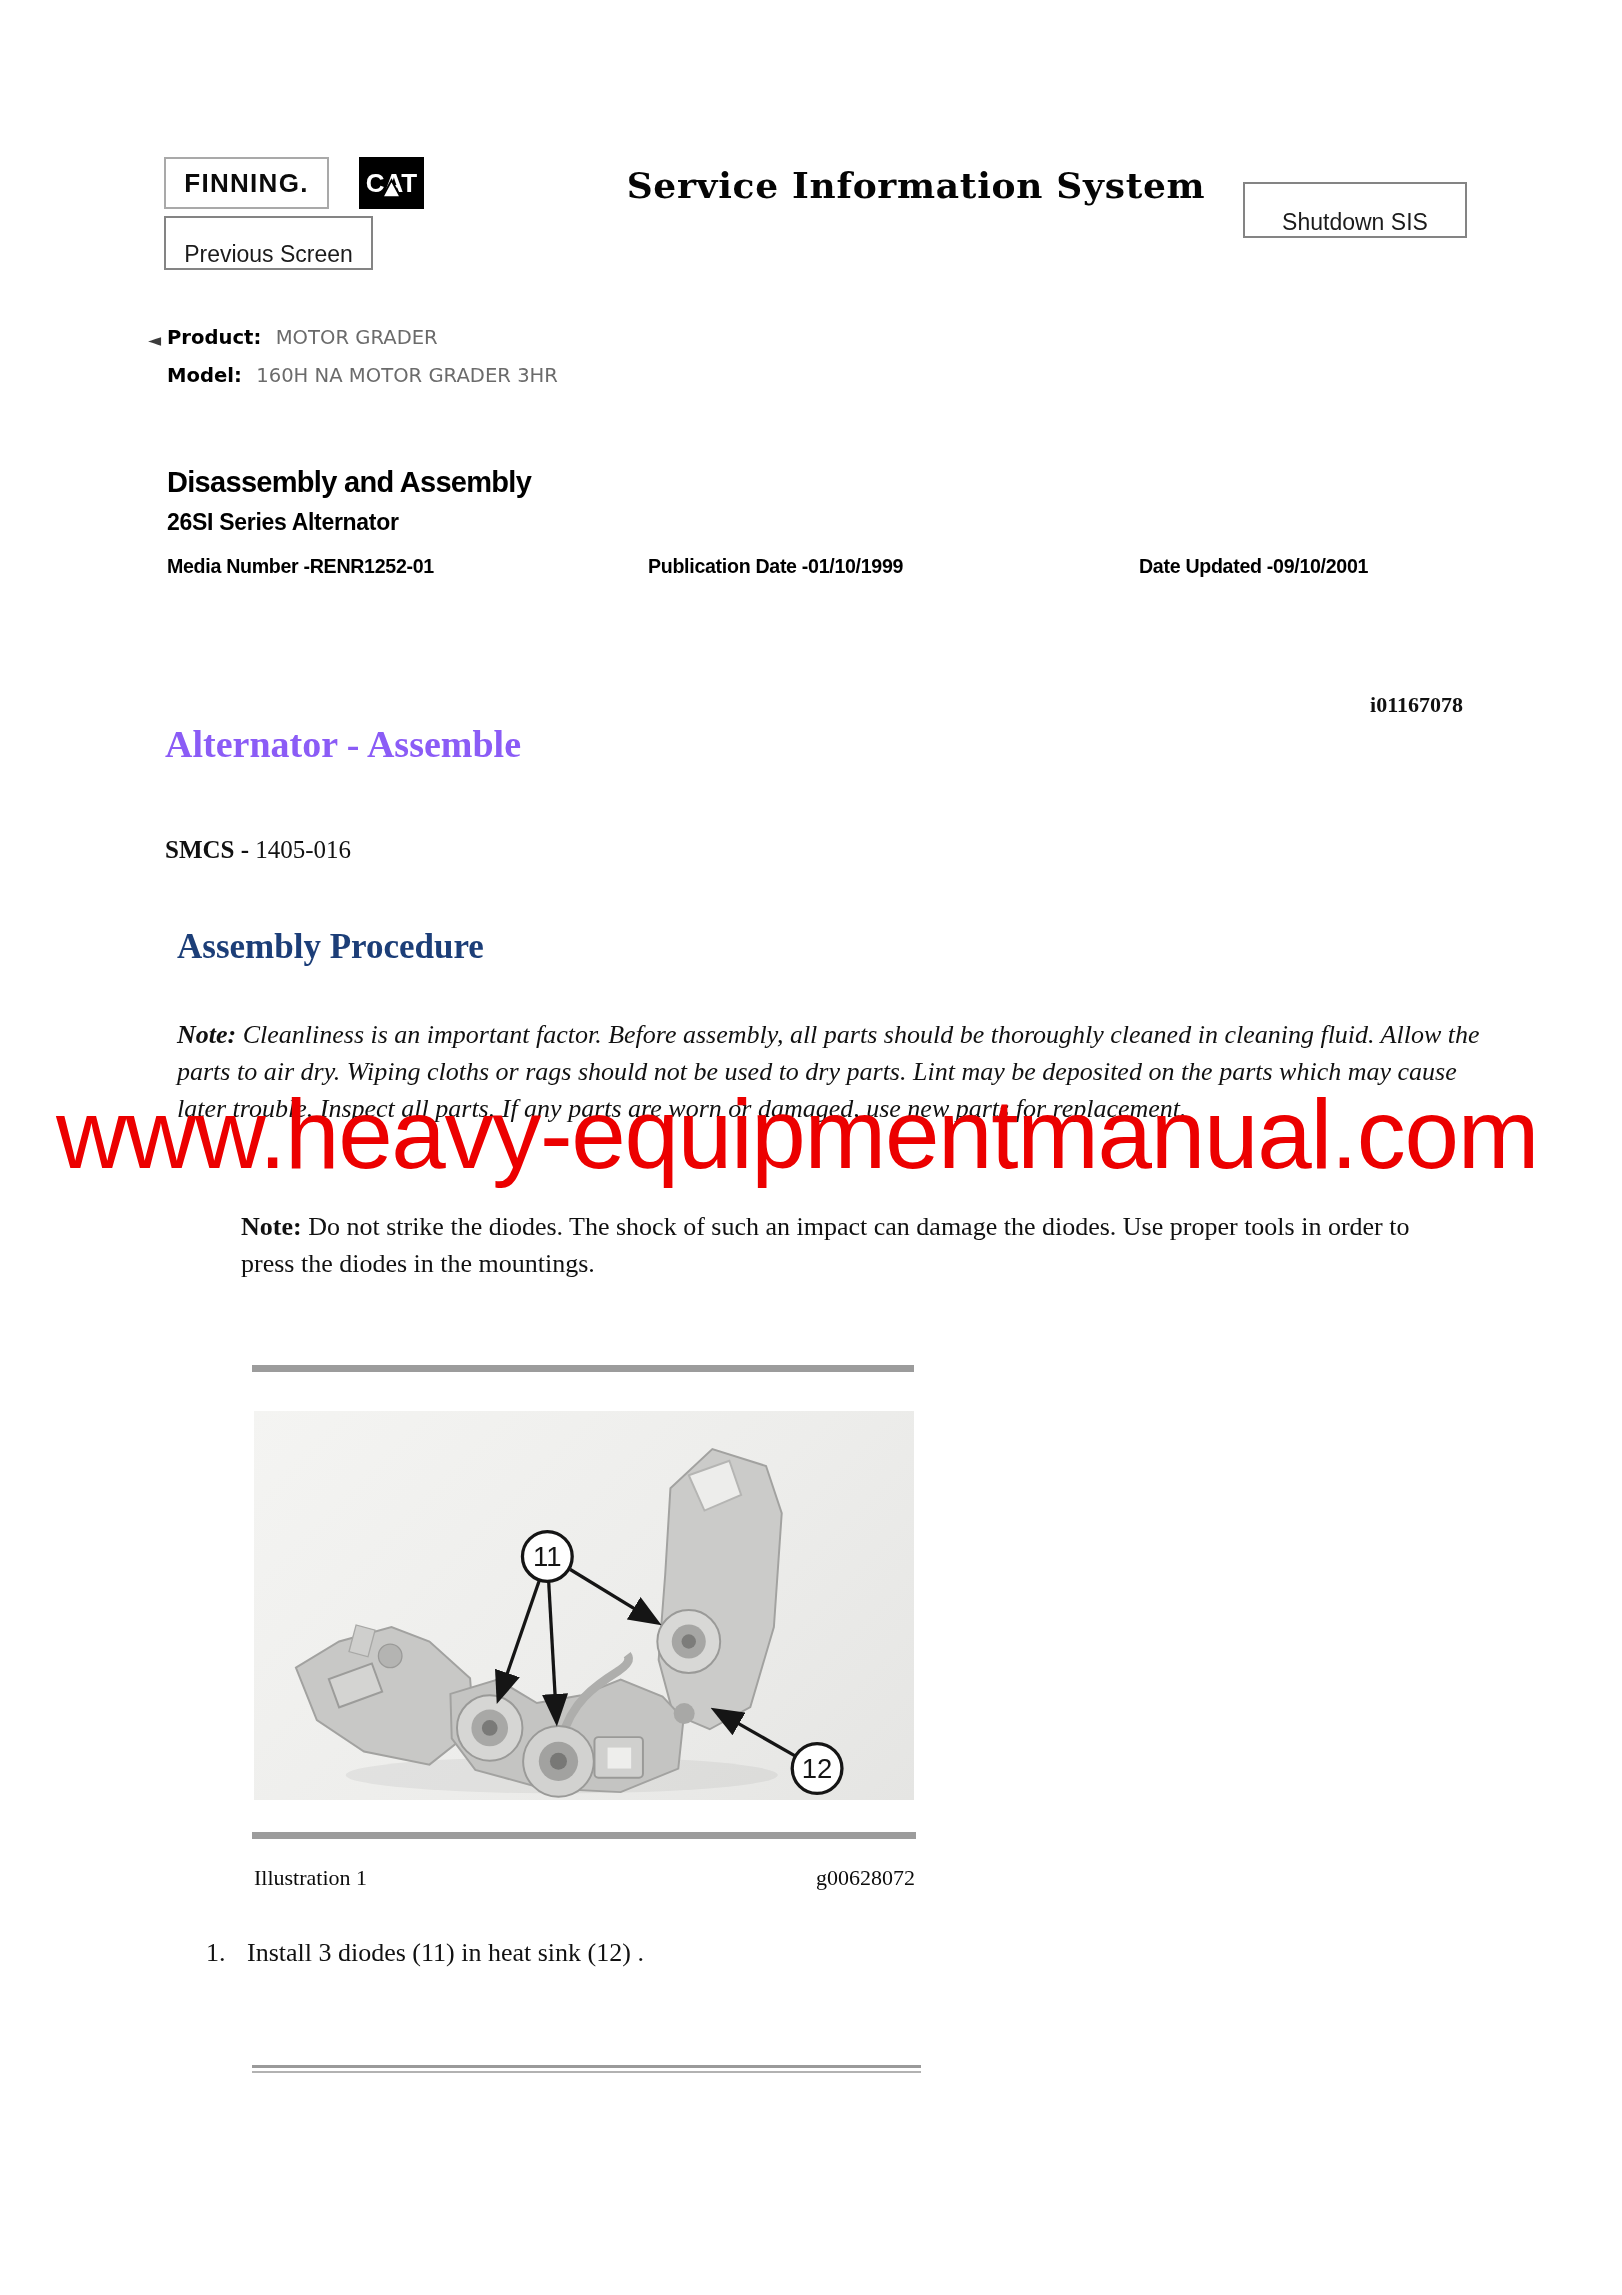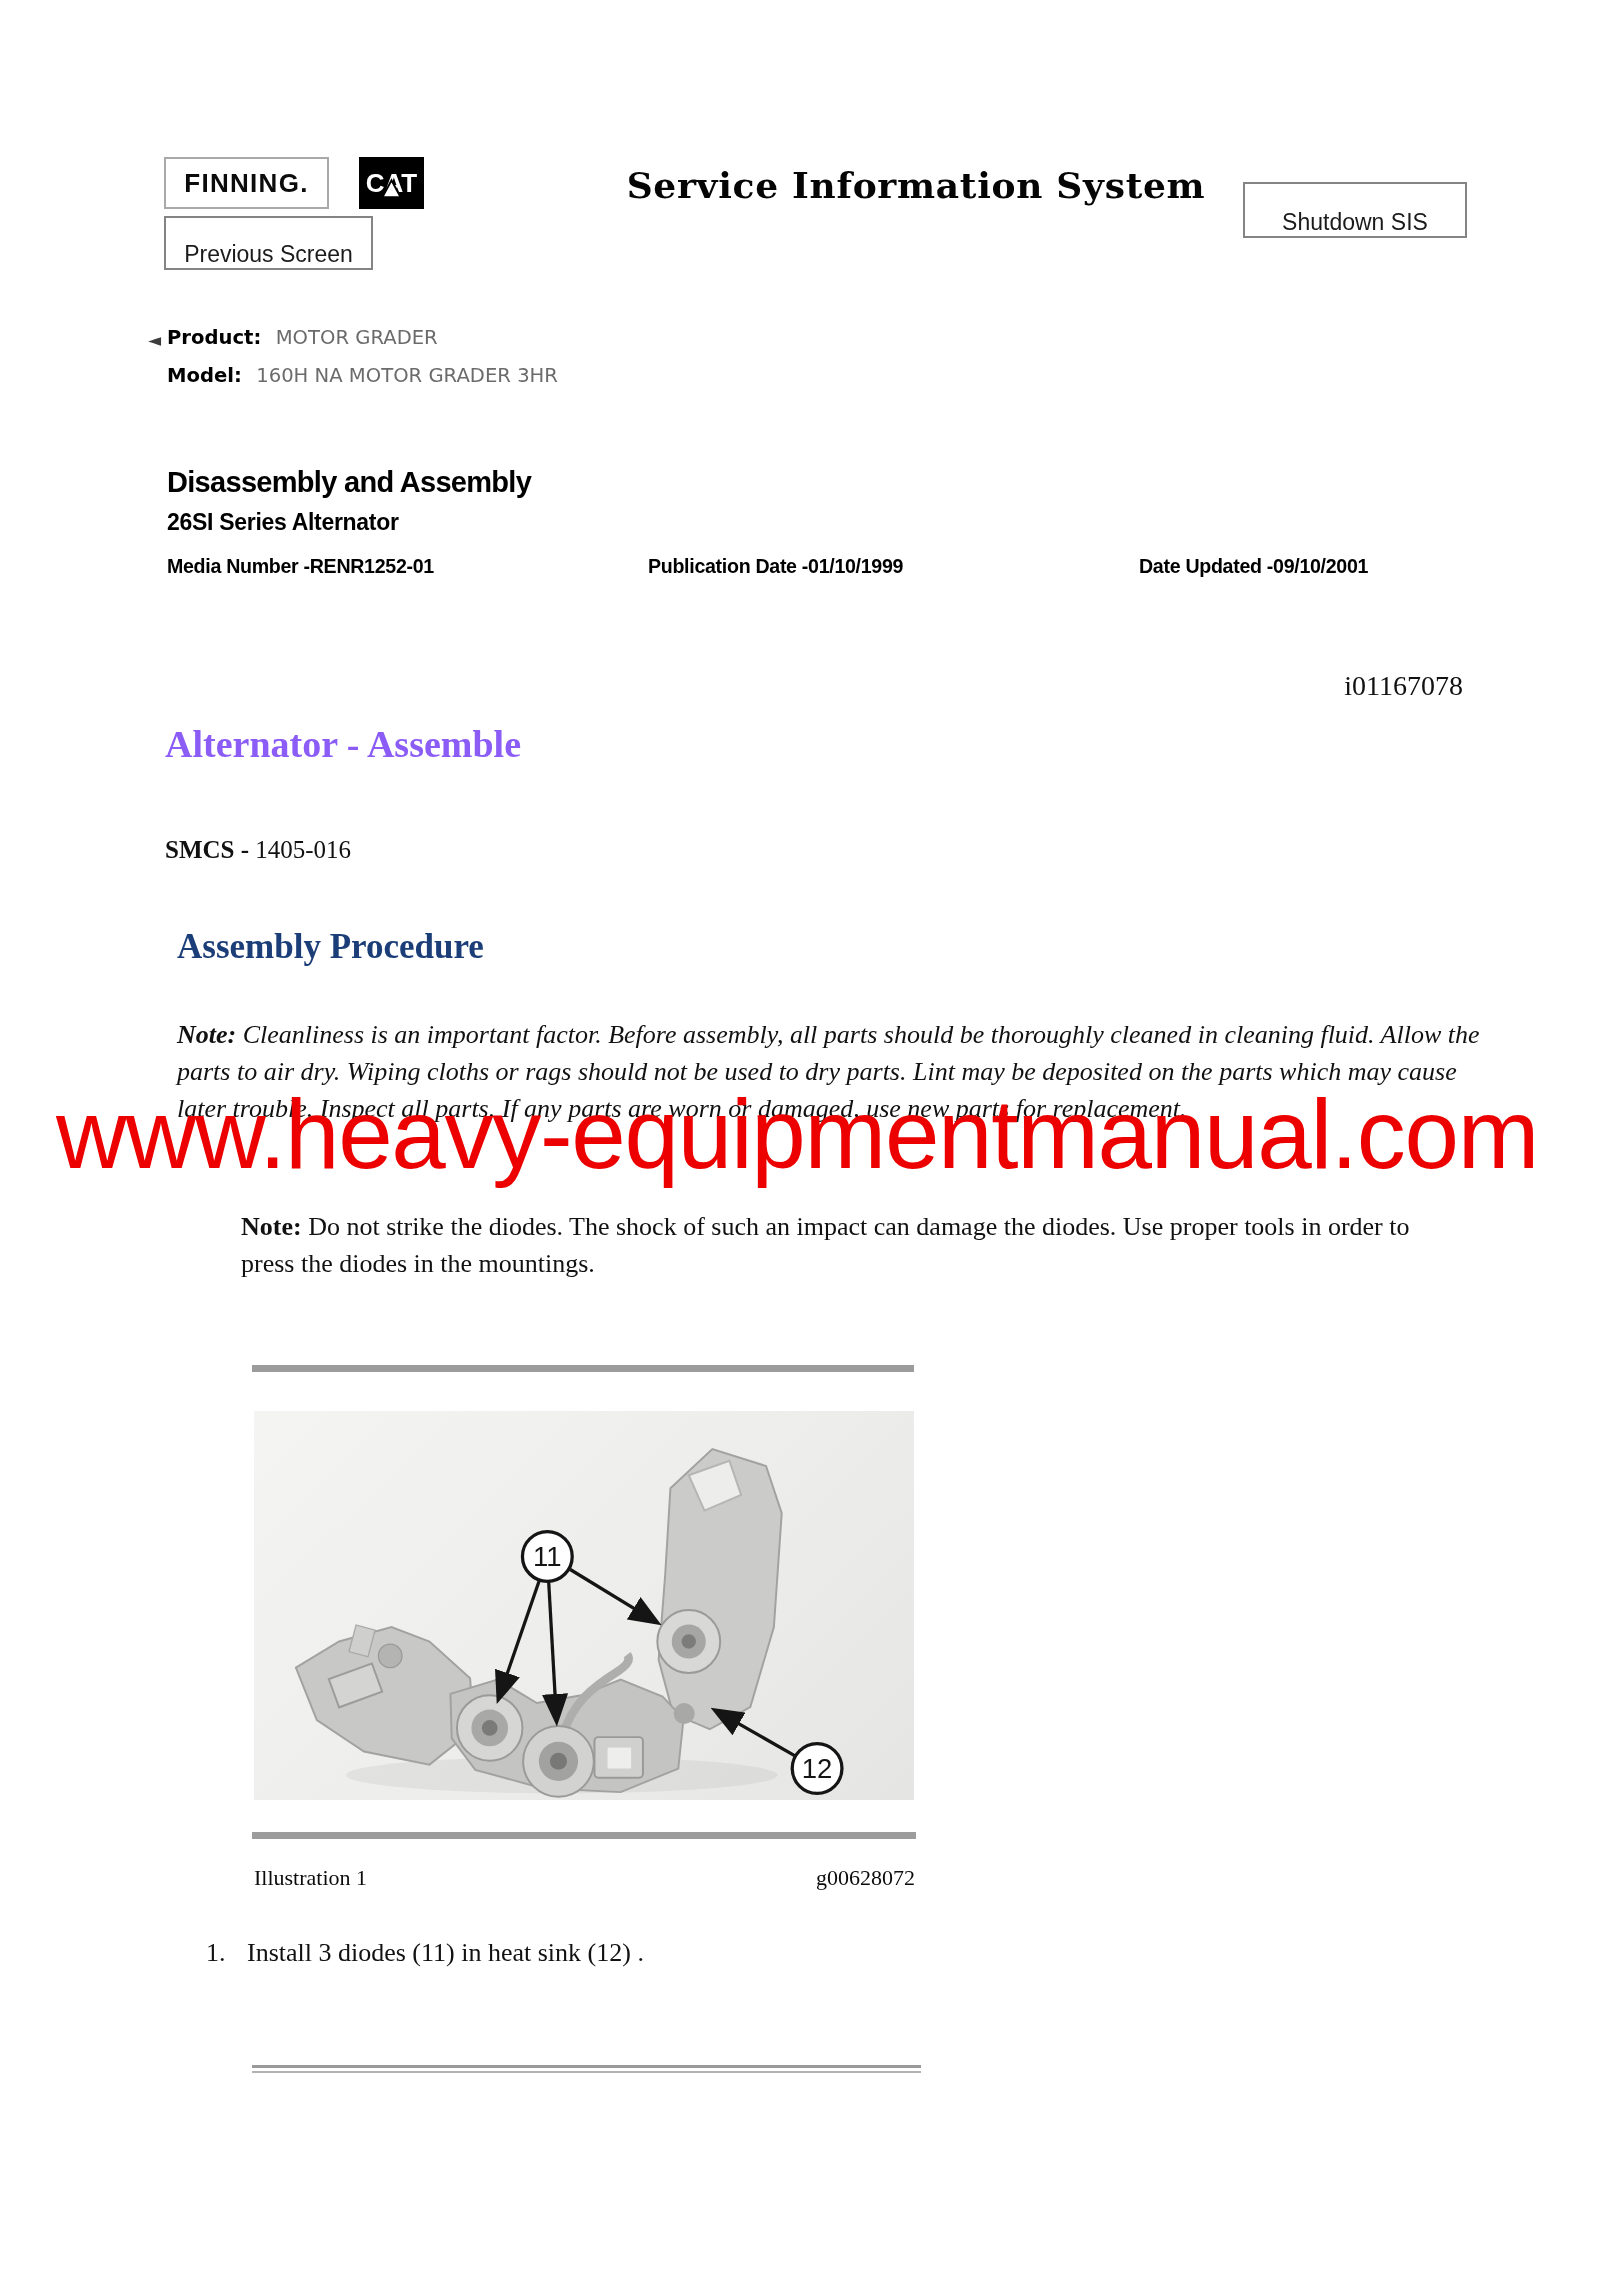--- a/index.html
+++ b/index.html
@@ -19,21 +19,21 @@
   .shutdown-btn{left:1243px;top:182px;width:220px;height:52px;}
   
   .back-arrow{left:148px;top:330px;font-size:17px;color:#3c3c3c;font-family:"DejaVu Sans",sans-serif;}
   .prod-row{left:167px;font-family:"DejaVu Sans",sans-serif;font-size:19.6px;white-space:nowrap;}
   .prod-row .lbl{font-weight:700;color:#000;}
   .prod-row .val{color:#6b6b6b;margin-left:14.4px;}
   
   .doc-title{left:167px;top:466px;font-family:"Liberation Sans",sans-serif;font-weight:700;font-size:29px;letter-spacing:-0.7px;color:#000;}
   .doc-subtitle{left:167px;top:509px;font-family:"Liberation Sans",sans-serif;font-weight:700;font-size:23px;letter-spacing:-0.3px;color:#000;}
   .meta{top:555px;font-family:"Liberation Sans",sans-serif;font-weight:700;font-size:19.6px;letter-spacing:-0.3px;color:#000;white-space:nowrap;}
-  .doc-id{right:160px;top:670px;font-size:28px;}
+  .doc-id{right:160px;top:692px;font-size:22px;font-weight:bold;}
   
   .h1{left:165px;top:722px;font-weight:bold;font-size:38px;color:#8b5cf6;}
   .smcs{left:165px;top:836px;font-size:25px;}
   .h2{left:165px;top:915px;font-weight:bold;font-size:35px;color:#1c3e78;}
   .note1{left:165px;top:1004px;width:1309px;font-size:26px;line-height:37px;text-align:left;}
   .note2{left:241px;top:1208px;width:1171px;font-size:26px;line-height:37px;}
   .b{font-weight:bold;}
   .watermark{left:56px;top:1085px;font-family:"Liberation Sans",sans-serif;font-size:98px;letter-spacing:-1.3px;
              color:#ec0000;white-space:nowrap;z-index:5;line-height:1;}
   

